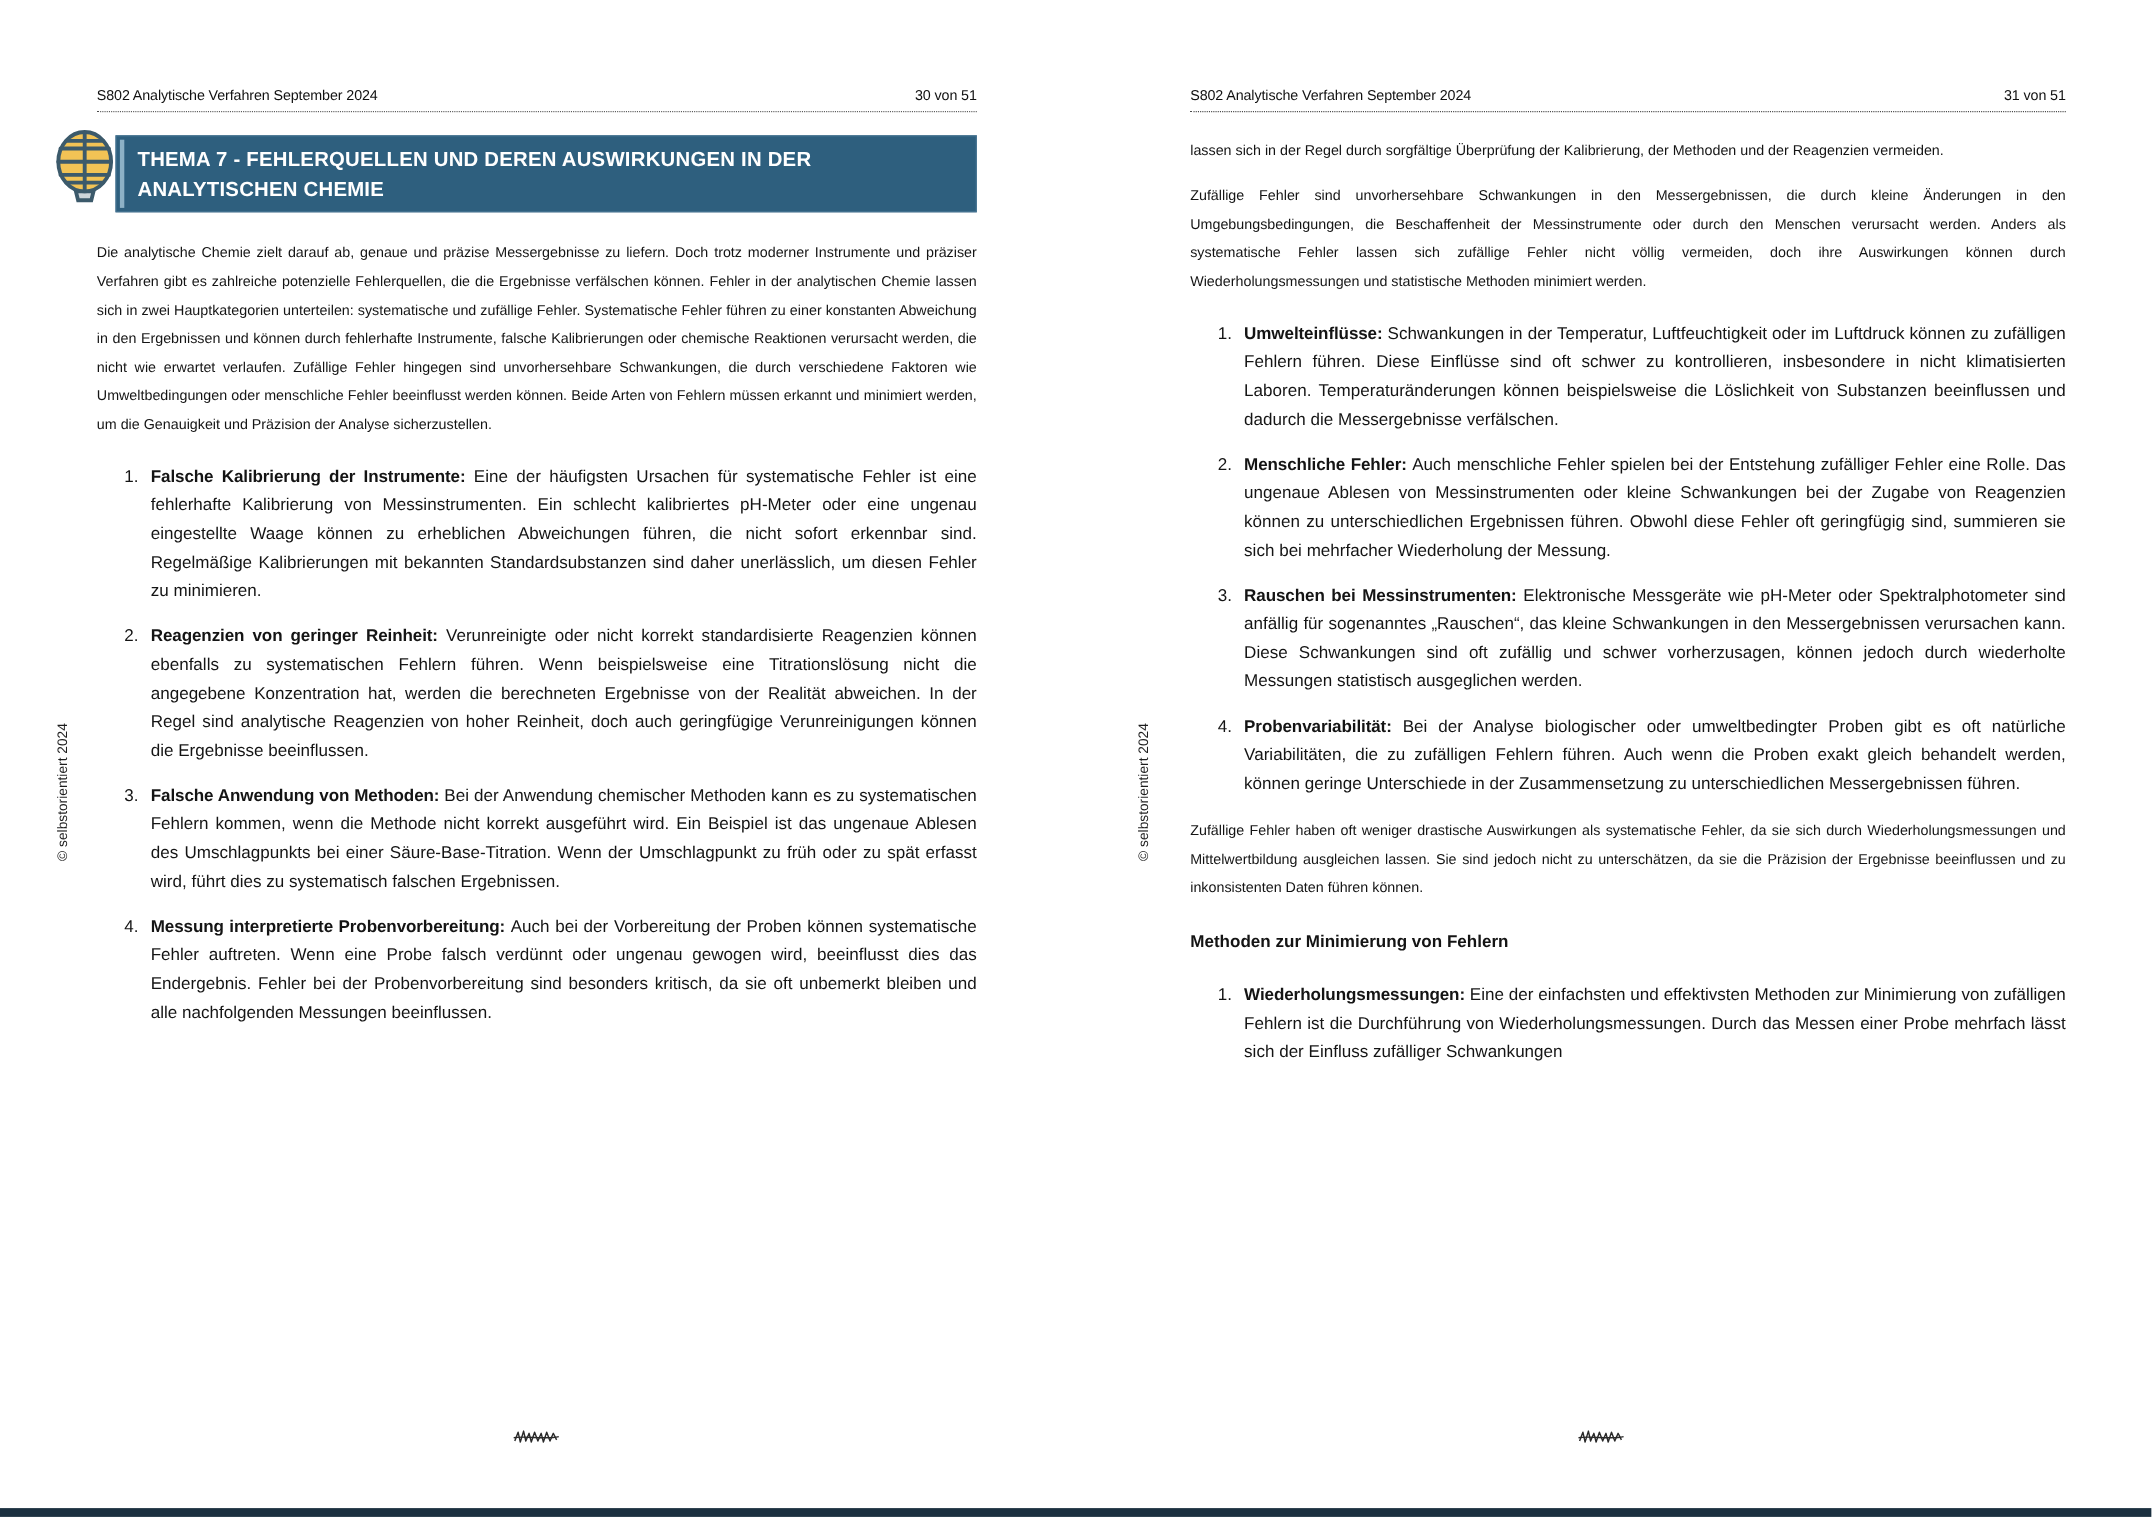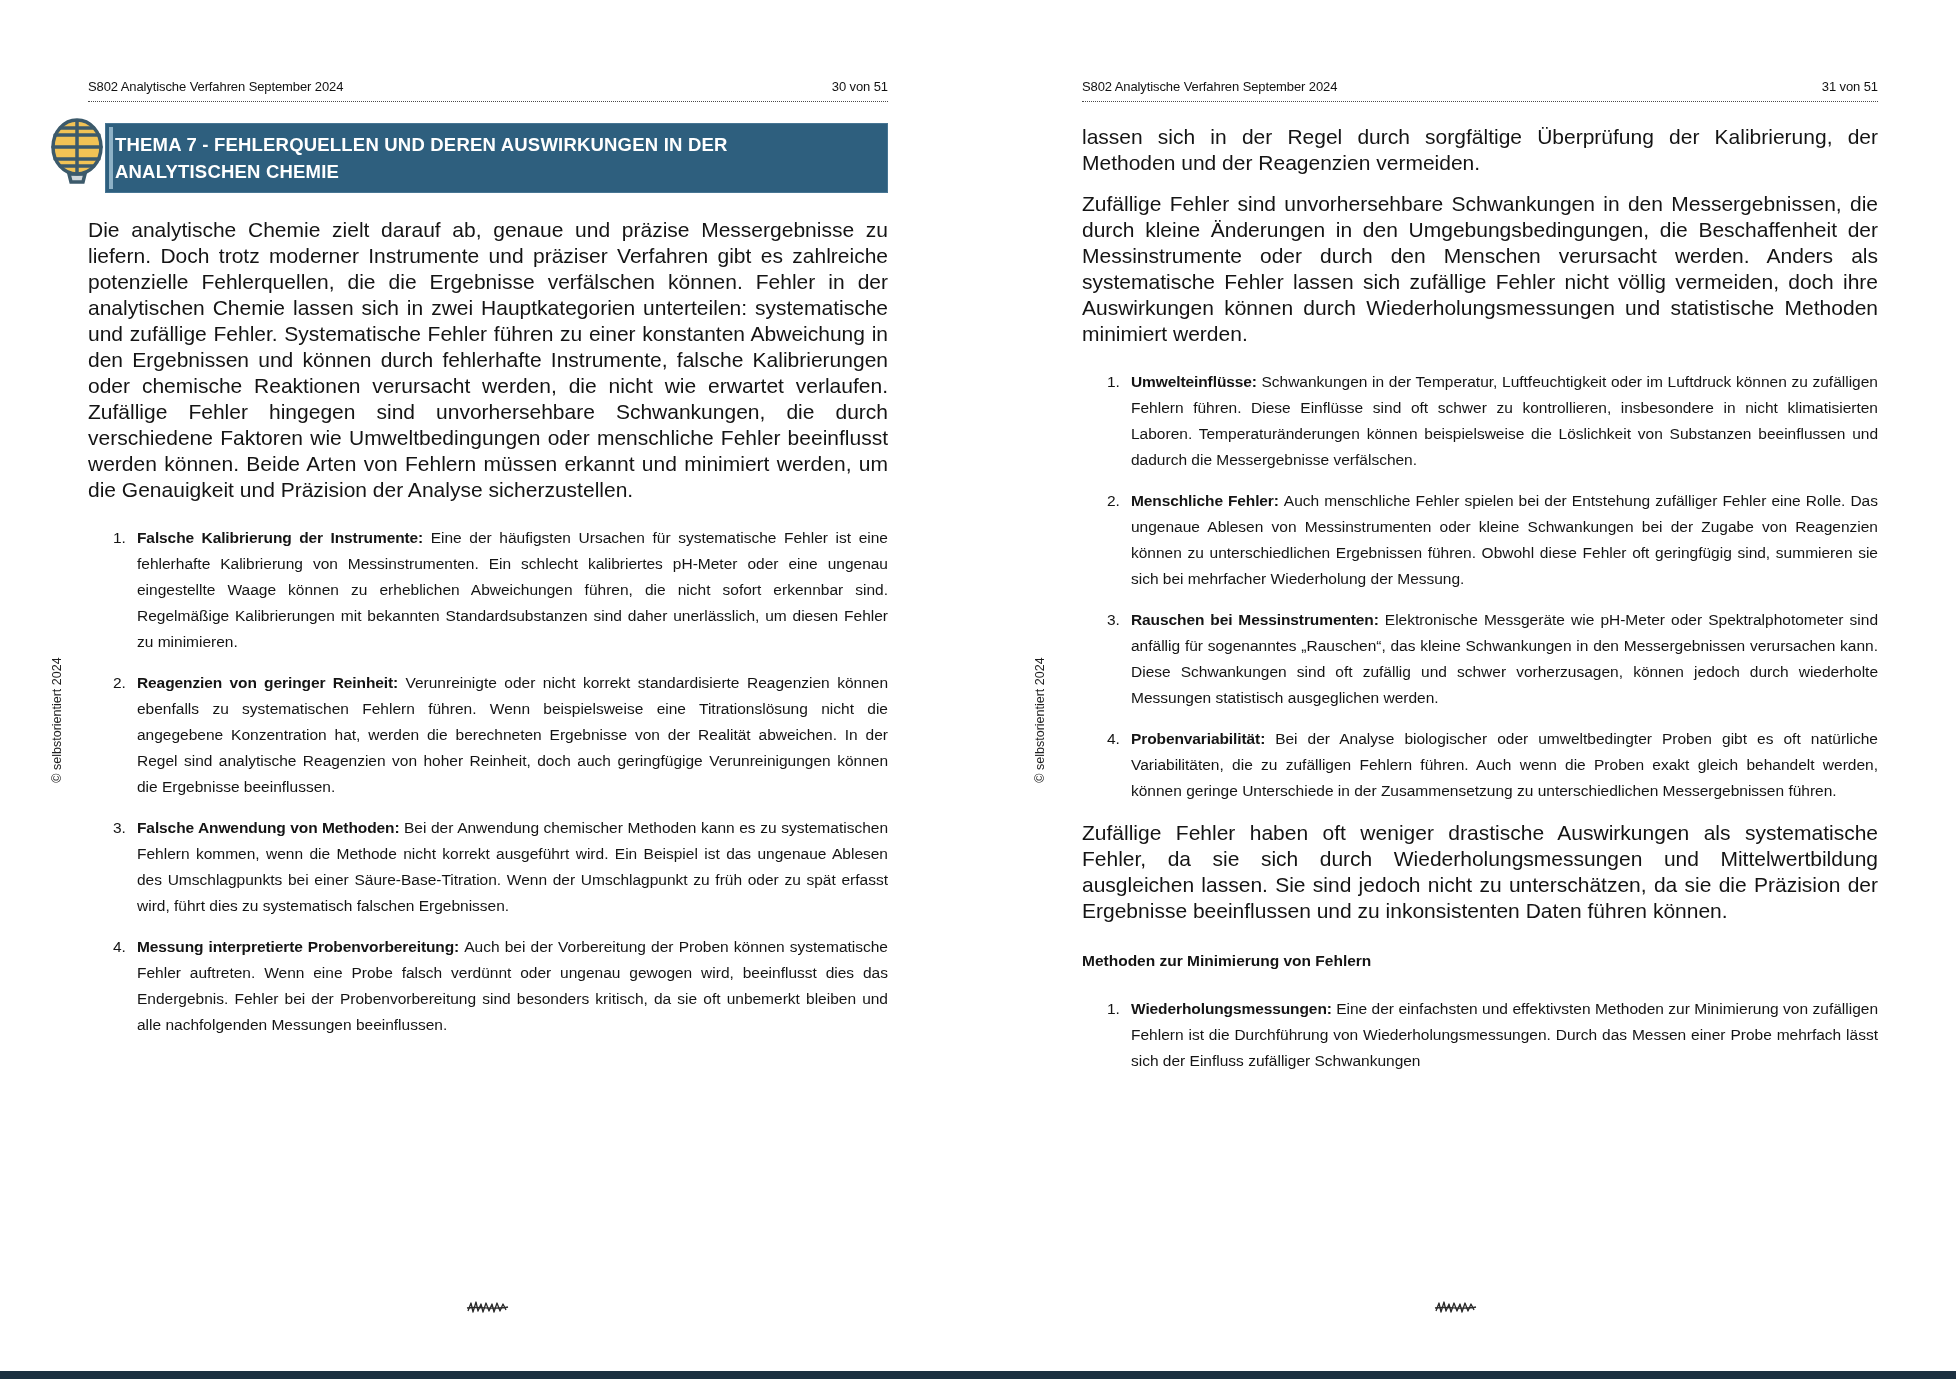--- a/index.html
+++ b/index.html
@@ -30,32 +30,32 @@
   .title-bar {
     margin-left: 17px;
     background: var(--banner-bg, #2e5f7e);
     border: 1px solid var(--banner-border, #477593);
     color: #ffffff;
     font-weight: bold;
     text-transform: uppercase;
     font-size: 18.5px;
     line-height: 27px;
     letter-spacing: 0.2px;
-    padding: 7px 14px 7px 9px;
+    padding: 7px 14px 7px 19px;
     position: relative;
   }
   .title-accent {
     position: absolute; left: 3px; top: 3px; bottom: 3px; width: 4px;
     background: var(--banner-accent, #8db1c6);
   }
 
   .page-content .para {
     margin: 0 0 15px 0;
     text-align: justify;
-    font-size: 21px;
+    font-size: 13px;
     line-height: 26px;
   }
   .page-content .subheading {
     font-weight: bold;
     font-size: 15.5px;
     line-height: 26px;
     margin: 24px 0 15px 0;
   }
   .num-list { margin: 22px 0 16px 0; display: flex; flex-direction: column; gap: 15px; }
   .list-item { display: flex; font-size: 15.5px; line-height: 26px; }

